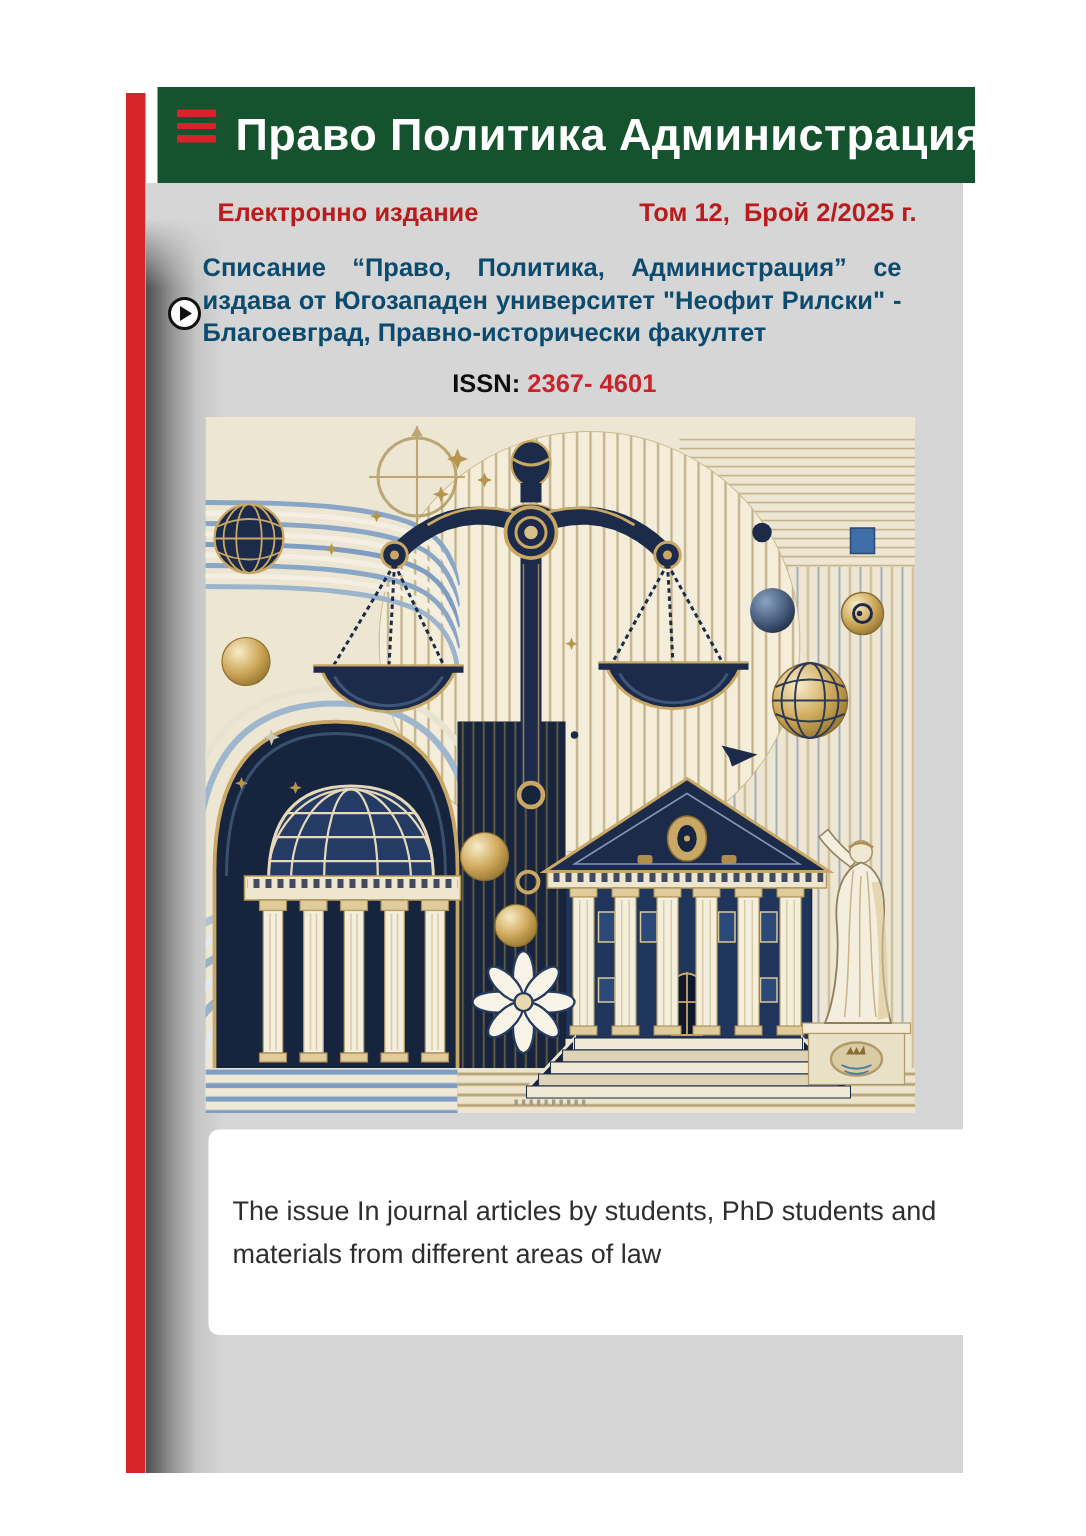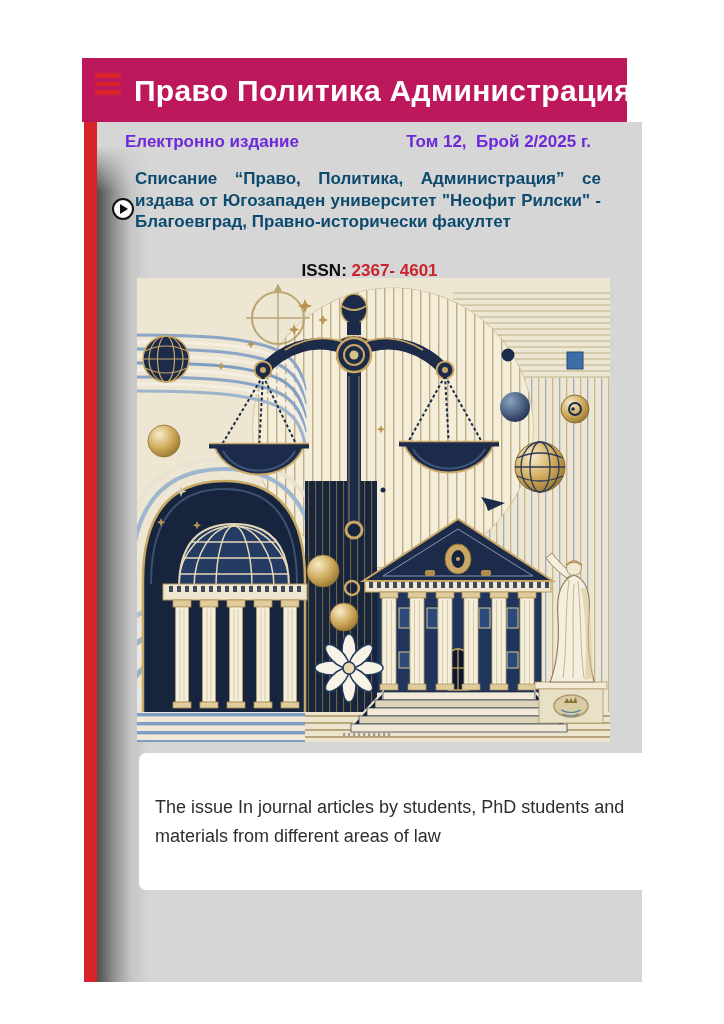--- a/index.html
+++ b/index.html
@@ -2,42 +2,42 @@
 <html><head>
 <meta charset="utf-8">
 <style>
   html,body{margin:0;padding:0;background:#ffffff;}
   .page{position:relative;width:724px;height:1024px;background:#ffffff;overflow:hidden;
         font-family:"Liberation Sans",sans-serif;}
   .abs{position:absolute;}
   
   .red-bar{left:84px;top:62px;width:13px;height:920px;background:#d8232a;}
   
-  .header{left:82px;top:58px;width:545px;height:64px;background:#be185d;}
+  .header{left:105px;top:58px;width:545px;height:64px;background:#14532d;}
   .hamburger{position:absolute;left:13px;top:15px;width:26px;height:22px;cursor:pointer;}
   .hamburger span{display:block;width:26px;height:4.5px;background:#d8232a;margin-bottom:4px;border-radius:1px;}
   .title{position:absolute;left:0;top:0;width:100%;height:64px;line-height:66px;
          padding-left:52px;box-sizing:border-box;text-align:center;color:#ffffff;
          font-size:30px;font-weight:bold;letter-spacing:.3px;white-space:nowrap;}
   
   .panel{left:97px;top:122px;width:545px;height:860px;background:#d6d6d6;}
   .fold-shadow{left:0;top:24px;width:52px;height:836px;
       background:linear-gradient(to right, rgba(25,25,25,.72) 0%, rgba(70,70,70,.45) 35%, rgba(120,120,120,.18) 65%, rgba(214,214,214,0) 100%);
       -webkit-mask-image:linear-gradient(to bottom, transparent 0, #000 46px);
       mask-image:linear-gradient(to bottom, transparent 0, #000 46px);}
-  .row1{left:28px;top:10px;width:466px;display:flex;justify-content:space-between;
-        font-size:17px;font-weight:bold;color:#6d28d9;}
+  .row1{left:48px;top:10px;width:466px;display:flex;justify-content:space-between;
+        font-size:17px;font-weight:bold;color:#b91c1c;}
   .row1 .vol{white-space:pre;margin-left:28px;}
   .about-text{left:38px;top:46px;width:466px;font-size:17px;font-weight:bold;color:#0c4a6e;
         line-height:21.5px;text-align:justify;}
   .play-btn{left:15px;top:76px;width:18px;height:18px;border-radius:50%;background:#fcfcfc;
         border:2px solid #111;display:flex;align-items:center;justify-content:center;cursor:pointer;}
   .play-tri{width:0;height:0;border-top:5px solid transparent;border-bottom:5px solid transparent;
         border-left:8px solid #111;margin-left:2px;}
-  .issn-line{left:0;top:124px;width:100%;text-align:center;font-size:17px;font-weight:bold;color:#0d0d0d;margin-top:15px;}
+  .issn-line{left:0;top:124px;width:100%;text-align:center;font-size:17px;font-weight:bold;color:#0d0d0d;}
   .issn-val{color:#c9242b;}
   .cover{left:40px;top:156px;width:473px;height:464px;display:block;}
   .note-box{left:42px;top:631px;width:551px;height:137px;background:#ffffff;border-radius:7px;
         display:flex;align-items:center;box-sizing:border-box;padding:0 8px 0 16px;}
   .note-text{font-size:18px;color:#2e2e2e;line-height:29px;}
 </style>
 </head>
 <body>
 
 <div class="page">

